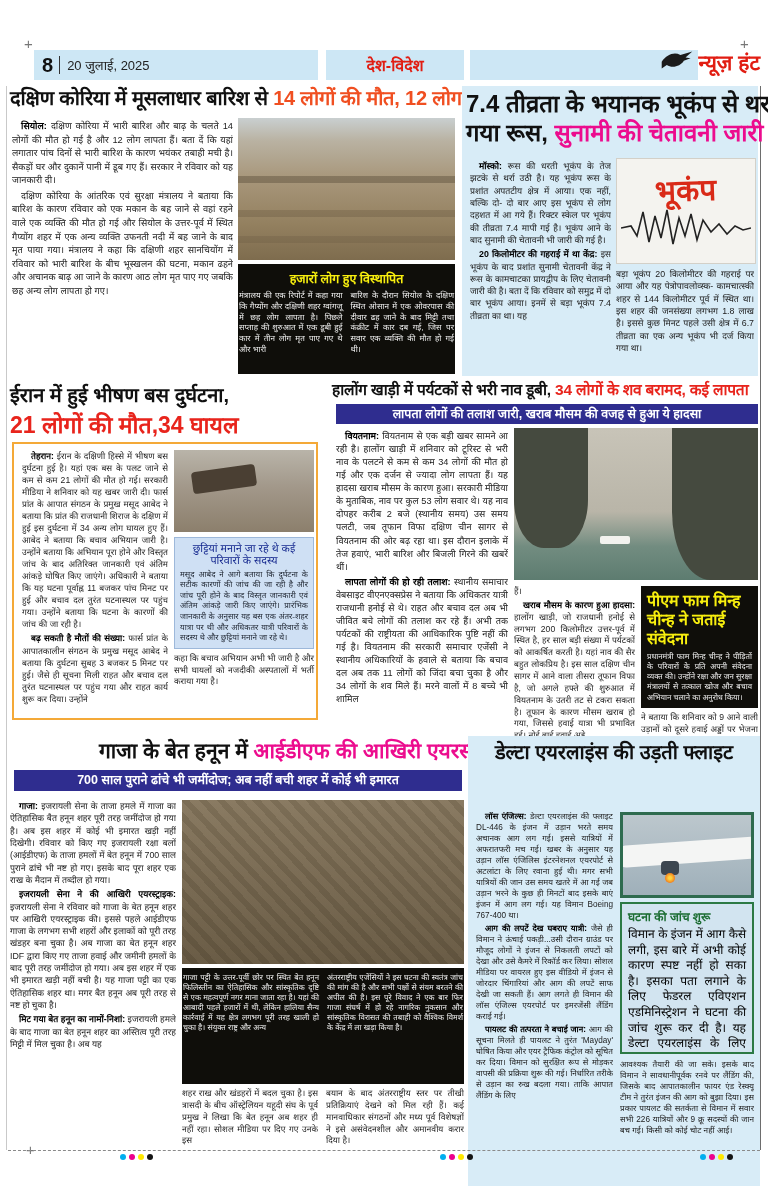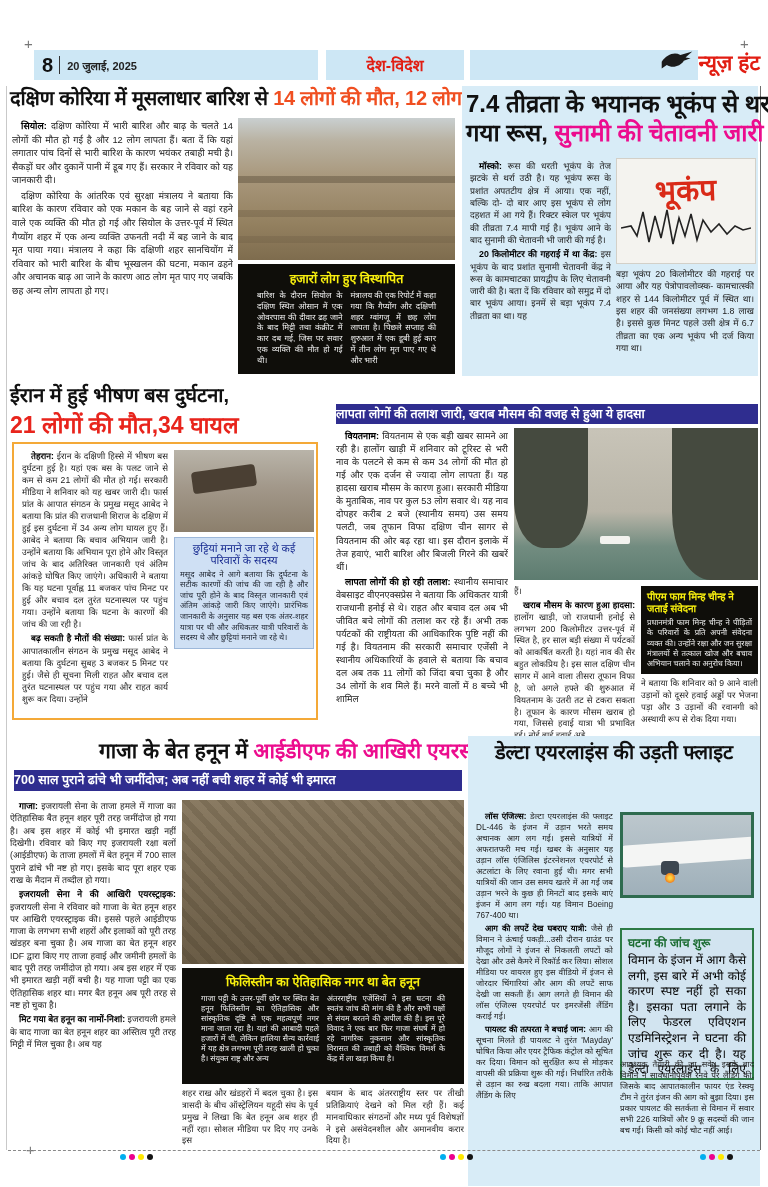--- a/index.html
+++ b/index.html
@@ -13,37 +13,37 @@
   .hlb{color:#101010;}
   .clip{overflow:hidden;}
 
   
   .hdr{background:#cde7f5;height:30px;display:flex;align-items:center;}
   #hdr1{left:34px;top:50px;width:284px;padding:0 8px;box-sizing:border-box;}
   #hdr2{left:326px;top:50px;width:138px;justify-content:center;}
   #hdr3{left:470px;top:50px;width:228px;}
   #pageno{font-size:20px;font-weight:bold;color:#111;margin-right:6px;}
   #hdrdiv{width:1px;height:18px;background:#333;margin-right:7px;}
-  #hdrdate{font-size:11px;font-weight:bold;color:#222;}
+  #hdrdate{font-size:13px;font-weight:normal;color:#222;}
   #section{font-size:16px;font-weight:bold;color:#e11d12;}
   #mast{left:630px;top:42px;width:130px;height:40px;display:flex;align-items:center;justify-content:flex-end;}
   #mastword{font-size:21px;font-weight:bold;color:#e11d12;white-space:nowrap;}
   .plus{color:#777;font-size:15px;line-height:1;}
   #edgeL{left:6px;top:86px;width:1px;height:1064px;background:#c9c9c9;}
   #edgeR{left:760px;top:86px;width:1px;height:1064px;background:#6d6d6d;}
 
   
   #ko-hl{left:10px;top:84px;width:448px;font-size:20px;font-weight:800;white-space:nowrap;letter-spacing:-.2px;}
   #ko-hl .acc{color:#f04f21;}
   #ko-col{left:12px;top:120px;width:221px;height:254px;font-size:9.3px;line-height:1.46;}
   #ko-img{left:238px;top:118px;width:217px;height:142px;
           background:linear-gradient(180deg,#c9cfd0 0%,#b9b2a2 16%,#a8977b 42%,#93805f 75%,#7e6c4e 100%);}
   #ko-img .streak{position:absolute;left:0;right:0;height:7px;background:rgba(70,58,40,.35);}
   #ko-cap{left:238px;top:264px;width:217px;height:110px;box-sizing:border-box;}
-  .blackbox{background:#0f0e0a;color:#f2f2f2;padding:5px 19px;box-sizing:border-box;}
+  .blackbox{background:#0f0e0a;color:#f2f2f2;padding:5px 1px;box-sizing:border-box;}
   .blackbox .bt{color:#f8ef0e;font-weight:bold;text-align:center;}
   #ko-cap .bt{font-size:12.5px;margin:1px 0 4px;}
   .cols2{display:flex;gap:8px;}
   .cols2>div{flex:1;}
   #ko-cap .cols2{font-size:8.1px;line-height:1.33;text-align:justify;}
 
   
   #ru-panel{left:462px;top:86px;width:296px;height:290px;background:#d8ecf7;}
   #ru-hl{left:466px;top:90px;width:288px;text-align:center;font-weight:800;line-height:1.2;}
   #ru-hl .l1{font-size:24px;color:#101010;white-space:nowrap;}
@@ -64,31 +64,31 @@
   #ir-img{width:140px;height:82px;background:linear-gradient(180deg,#b9b4a9 0%,#a2988a 45%,#8c7f6c 100%);position:relative;overflow:hidden;}
   #ir-bus{position:absolute;left:18px;top:18px;width:64px;height:22px;background:#4a3f33;border-radius:4px;transform:rotate(-8deg);}
   #ir-holiday{margin-top:5px;background:#cfe0f4;border:1px solid #9db8da;padding:4px 5px;box-sizing:border-box;}
   #ir-holiday .bt{color:#16298f;font-weight:normal;font-size:10.8px;line-height:1.15;text-align:center;margin-bottom:3px;}
   #ir-holiday .tx{font-size:8px;line-height:1.32;text-align:justify;color:#1d2430;}
   #ir-cont{margin-top:4px;font-size:8.6px;line-height:1.38;}
 
   
   #vn-hl{left:332px;top:378px;width:428px;font-size:15.5px;font-weight:800;white-space:nowrap;letter-spacing:-.2px;}
   #vn-hl .acc{color:#e8241c;}
-  .bluebar{background:#2f2d8f;color:#fff;font-weight:bold;text-align:left;}
+  .bluebar{background:#2f2d8f;color:#fff;font-weight:bold;text-align:center;}
   #vn-bar{left:336px;top:404px;width:422px;height:20px;font-size:12.5px;line-height:20px;}
   #vn-col1{left:336px;top:430px;width:172px;height:292px;font-size:9.2px;line-height:1.42;}
   #vn-img{left:514px;top:428px;width:244px;height:152px;
           background:linear-gradient(180deg,#c8c4b8 0%,#b9b5a8 55%,#728c80 78%,#5d7c70 100%);}
   .cliff{position:absolute;top:0;width:74px;height:120px;background:#454a3f;border-radius:0 0 40% 40%;}
   #vn-img .c2{right:0;left:auto;width:86px;height:152px;border-radius:0 0 0 45%;}
   #vn-boat{position:absolute;left:86px;top:108px;width:30px;height:8px;background:#f2f2ee;border-radius:2px;}
   #vn-col2{left:514px;top:586px;width:121px;height:192px;font-size:8.6px;line-height:1.38;}
   #vn-col3{left:641px;top:586px;width:117px;height:192px;}
-  #vn-pmbox .bt{font-size:10px;line-height:1.2;text-align:left;margin-bottom:3px;}
+  #vn-pmbox .bt{font-size:16px;line-height:1.2;text-align:left;margin-bottom:3px;}
   #vn-pmbox{padding:5px 6px;}
   #vn-pmbox .tx{font-size:7.8px;line-height:1.32;text-align:justify;}
   #vn-cont{margin-top:4px;font-size:8.6px;line-height:1.38;}
 
   
   #gz-hl{left:10px;top:736px;width:500px;font-size:21px;font-weight:800;white-space:nowrap;text-align:right;}
   #gz-hl .acc{color:#ec0c8e;}
   #gz-bar{left:14px;top:770px;width:448px;height:21px;font-size:12.5px;line-height:21px;}
   #gz-col{left:10px;top:800px;width:166px;height:352px;font-size:8.8px;line-height:1.4;}
   #gz-img{left:182px;top:800px;width:282px;height:164px;
@@ -104,21 +104,21 @@
   #dl-panel{left:468px;top:736px;width:292px;height:450px;background:#d8ecf7;}
   #dl-hl{left:470px;top:740px;width:288px;text-align:center;font-weight:800;line-height:1.25;}
   #dl-hl .l1{font-size:20px;color:#101010;white-space:nowrap;}
   #dl-hl .l2{font-size:22px;color:#e8241c;white-space:nowrap;}
   #dl-col{left:476px;top:812px;width:137px;height:362px;font-size:8.2px;line-height:1.34;}
   #dl-img{left:620px;top:812px;width:134px;height:86px;border:3px solid #2e6b4f;box-sizing:border-box;
           background:linear-gradient(180deg,#bcc7cd 0%,#9fb0ba 100%);position:relative;overflow:hidden;}
   #dl-fus{position:absolute;left:-8px;top:26px;width:150px;height:22px;background:#f4f5f4;border-radius:11px;transform:rotate(-4deg);}
   #dl-eng{position:absolute;left:38px;top:46px;width:18px;height:14px;background:#3c4650;border-radius:4px;}
   #dl-fire{position:absolute;left:42px;top:58px;width:10px;height:10px;background:radial-gradient(circle,#ffd23d 20%,#f07f1e 70%);border-radius:50%;}
-  #dl-probe{left:620px;top:902px;width:134px;height:152px;background:#d2e4f0;border:2px solid #2c7a45;box-sizing:border-box;padding:4px 6px;margin-top:26px;}
+  #dl-probe{left:620px;top:902px;width:134px;height:152px;background:#d2e4f0;border:2px solid #2c7a45;box-sizing:border-box;padding:4px 6px;}
   #dl-probe .bt{color:#1d6e34;font-weight:bold;font-size:12px;margin-bottom:2px;}
   #dl-probe .tx{font-size:12px;line-height:1.3;text-align:justify;}
   #dl-cont{left:620px;top:1060px;width:134px;height:114px;font-size:8.2px;line-height:1.34;}
 
   
   #footline{left:8px;top:1150px;width:752px;border-top:1px dashed #8a8a8a;}
   .regdots{position:absolute;top:1154px;display:flex;gap:3px;}
   .regdots i{width:6px;height:6px;border-radius:50%;display:block;}
   .d-c{background:#00aeef}.d-m{background:#ec008c}.d-y{background:#ffe800}.d-k{background:#141414}
 </style>
@@ -160,22 +160,22 @@
     <p class="p"><span>दक्षिण कोरिया के आंतरिक एवं सुरक्षा मंत्रालय ने बताया कि बारिश के कारण रविवार को एक मकान के बह जाने से वहां रहने वाले एक व्यक्ति की मौत हो गई और सियोल के उत्तर-पूर्व में स्थित गैप्योंग शहर में एक अन्य व्यक्ति उफनती नदी में बह जाने के बाद मृत पाया गया। मंत्रालय ने कहा कि दक्षिणी शहर सानचियोंग में रविवार को भारी बारिश के बीच भूस्खलन की घटना, मकान ढहने और अचानक बाढ़ आ जाने के कारण आठ लोग मृत पाए गए जबकि छह अन्य लोग लापता हो गए।</span></p>
   </div>
   <div id="ko-img" class="abs clip">
     <span class="streak" style="top:58px"></span>
       <span class="streak" style="top:92px;opacity:.6"></span>
       <span class="streak" style="top:118px;opacity:.4"></span>
   </div>
   <div id="ko-cap" class="abs blackbox clip">
     <div class="bt">हजारों लोग हुए विस्थापित</div>
     <div class="cols2">
+      <div>मंत्रालय की एक रिपोर्ट में कहा गया कि गैप्योंग और दक्षिणी शहर ग्वांगजू में छह लोग लापता है। पिछले सप्ताह की शुरुआत में एक डूबी हुई कार में तीन लोग मृत पाए गए थे और भारी</div>
       <div>बारिश के दौरान सियोल के दक्षिण स्थित ओसान में एक ओवरपास की दीवार ढह जाने के बाद मिट्टी तथा कंक्रीट में कार दब गई, जिस पर सवार एक व्यक्ति की मौत हो गई थी।</div>
-      <div>मंत्रालय की एक रिपोर्ट में कहा गया कि गैप्योंग और दक्षिणी शहर ग्वांगजू में छह लोग लापता है। पिछले सप्ताह की शुरुआत में एक डूबी हुई कार में तीन लोग मृत पाए गए थे और भारी</div>
     </div>
   </div>
 
   <div id="ru-panel" class="abs"></div>
   <div id="ru-hl" class="abs">
     <div class="l1">7.4 तीव्रता के भयानक भूकंप से थर्रा</div>
     <div class="l2"><span class="hlb">गया रूस, </span><span class="acc">सुनामी की चेतावनी जारी</span></div>
   </div>
   <div id="ru-col1" class="abs jt clip">
     <p class="p"><span class="lead">मॉस्को:</span> <span>रूस की धरती भूकंप के तेज झटके से थर्रा उठी है। यह भूकंप रूस के प्रशांत अपतटीय क्षेत्र में आया। एक नहीं, बल्कि दो- दो बार आए इस भूकंप से लोग दहशत में आ गये हैं। रिक्टर स्केल पर भूकंप की तीव्रता 7.4 मापी गई है। भूकंप आने के बाद सुनामी की चेतावनी भी जारी की गई है।</span></p>
@@ -199,23 +199,27 @@
       <p class="p"><span class="lead">बढ़ सकती है मौतों की संख्या:</span> <span>फार्स प्रांत के आपातकालीन संगठन के प्रमुख मसूद आबेद ने बताया कि दुर्घटना सुबह 3 बजकर 5 मिनट पर हुई। जैसे ही सूचना मिली राहत और बचाव दल तुरंत घटनास्थल पर पहुंच गया और राहत कार्य शुरू कर दिया। उन्होंने</span></p>
     </div>
     <div id="ir-right">
       <div id="ir-img">
           <div id="ir-bus"></div>
         </div>
       <div id="ir-holiday">
         <div class="bt">छुट्टियां मनाने जा रहे थे कई परिवारों के सदस्य</div>
         <div class="tx">मसूद आबेद ने आगे बताया कि दुर्घटना के सटीक कारणों की जांच की जा रही है और जांच पूरी होने के बाद विस्तृत जानकारी एवं अंतिम आंकड़े जारी किए जाएंगे। प्रारंभिक जानकारी के अनुसार यह बस एक अंतर-शहर यात्रा पर थी और अधिकतर यात्री परिवारों के सदस्य थे और छुट्टियां मनाने जा रहे थे।</div>
       </div>
-    </div>
-  </div>
-
+      <div id="ir-cont" class="jt">कहा कि बचाव अभियान अभी भी जारी है और सभी घायलों को नजदीकी अस्पतालों में भर्ती कराया गया है।</div>
+    </div>
+  </div>
+
+  <div id="vn-hl" class="abs">
+    <span class="hlb">हालोंग खाड़ी में पर्यटकों से भरी नाव डूबी, </span><span class="acc">34 लोगों के शव बरामद, कई लापता</span>
+  </div>
   <div id="vn-bar" class="abs bluebar">लापता लोगों की तलाश जारी, खराब मौसम की वजह से हुआ ये हादसा</div>
   <div id="vn-col1" class="abs jt clip">
     <p class="p"><span class="lead">वियतनाम:</span> <span>वियतनाम से एक बड़ी खबर सामने आ रही है। हालोंग खाड़ी में शनिवार को टूरिस्ट से भरी नाव के पलटने से कम से कम 34 लोगों की मौत हो गई और एक दर्जन से ज्यादा लोग लापता हैं। यह हादसा खराब मौसम के कारण हुआ। सरकारी मीडिया के मुताबिक, नाव पर कुल 53 लोग सवार थे। यह नाव दोपहर करीब 2 बजे (स्थानीय समय) उस समय पलटी, जब तूफान विफा दक्षिण चीन सागर से वियतनाम की ओर बढ़ रहा था। इस दौरान इलाके में तेज हवाएं, भारी बारिश और बिजली गिरने की खबरें थीं।</span></p>
     <p class="p"><span class="lead">लापता लोगों की हो रही तलाश:</span> <span>स्थानीय समाचार वेबसाइट वीएनएक्सप्रेस ने बताया कि अधिकतर यात्री राजधानी हनोई से थे। राहत और बचाव दल अब भी जीवित बचे लोगों की तलाश कर रहे हैं। अभी तक पर्यटकों की राष्ट्रीयता की आधिकारिक पुष्टि नहीं की गई है। वियतनाम की सरकारी समाचार एजेंसी ने स्थानीय अधिकारियों के हवाले से बताया कि बचाव दल अब तक 11 लोगों को जिंदा बचा चुका है और 34 लोगों के शव मिले हैं। मरने वालों में 8 बच्चे भी शामिल</span></p>
   </div>
   <div id="vn-img" class="abs clip">
     <div class="cliff"></div>
     <div class="cliff c2"></div>
     <div id="vn-boat"></div>
   </div>
@@ -235,21 +239,20 @@
     <span class="hlb">गाजा के बेत हनून में </span><span class="acc">आईडीएफ की आखिरी एयरस्ट्राइक</span>
   </div>
   <div id="gz-bar" class="abs bluebar">700 साल पुराने ढांचे भी जमींदोज; अब नहीं बची शहर में कोई भी इमारत</div>
   <div id="gz-col" class="abs jt clip">
     <p class="p"><span class="lead">गाजा:</span> <span>इजरायली सेना के ताजा हमले में गाजा का ऐतिहासिक बैत हनून शहर पूरी तरह जमींदोज हो गया है। अब इस शहर में कोई भी इमारत खड़ी नहीं दिखेगी। रविवार को किए गए इजरायली रक्षा बलों (आईडीएफ) के ताजा हमलों में बेत हनून में 700 साल पुराने ढांचे भी नष्ट हो गए। इसके बाद पूरा शहर एक राख के मैदान में तब्दील हो गया।</span></p>
     <p class="p"><span class="lead">इजरायली सेना ने की आखिरी एयरस्ट्राइक:</span> <span>इजरायली सेना ने रविवार को गाजा के बेत हनून शहर पर आखिरी एयरस्ट्राइक की। इससे पहले आईडीएफ गाजा के लगभग सभी शहरों और इलाकों को पूरी तरह खंडहर बना चुका है। अब गाजा का बेत हनून शहर IDF द्वारा किए गए ताजा हवाई और जमीनी हमलों के बाद पूरी तरह जमींदोज हो गया। अब इस शहर में एक भी इमारत खड़ी नहीं बची है। यह गाजा पट्टी का एक ऐतिहासिक शहर था। मगर बैत हनून अब पूरी तरह से नष्ट हो चुका है।</span></p>
     <p class="p"><span class="lead">मिट गया बेत हनून का नामों-निशां:</span> <span>इजरायली हमले के बाद गाजा का बेत हनून शहर का अस्तित्व पूरी तरह मिट्टी में मिल चुका है। अब यह</span></p>
   </div>
   <div id="gz-img" class="abs"></div>
   <div id="gz-box" class="abs blackbox clip">
-    <div class="bt">फिलिस्तीन का ऐतिहासिक नगर था बेत हनून</div>
     <div class="cols2">
       <div>गाजा पट्टी के उत्तर-पूर्वी छोर पर स्थित बेत हनून फिलिस्तीन का ऐतिहासिक और सांस्कृतिक दृष्टि से एक महत्वपूर्ण नगर माना जाता रहा है। यहां की आबादी पहले हजारों में थी, लेकिन हालिया सैन्य कार्रवाई में यह क्षेत्र लगभग पूरी तरह खाली हो चुका है। संयुक्त राष्ट्र और अन्य</div>
       <div>अंतरराष्ट्रीय एजेंसियों ने इस घटना की स्वतंत्र जांच की मांग की है और सभी पक्षों से संयम बरतने की अपील की है। इस पूरे विवाद ने एक बार फिर गाजा संघर्ष में हो रहे नागरिक नुकसान और सांस्कृतिक विरासत की तबाही को वैश्विक विमर्श के केंद्र में ला खड़ा किया है।</div>
     </div>
   </div>
   <div id="gz-c1" class="abs jt clip">शहर राख और खंडहरों में बदल चुका है। इस त्रासदी के बीच ऑस्ट्रेलियन यहूदी संघ के पूर्व प्रमुख ने लिखा कि बेत हनून अब शहर ही नहीं रहा। सोशल मीडिया पर दिए गए उनके इस</div>
   <div id="gz-c2" class="abs jt clip">बयान के बाद अंतरराष्ट्रीय स्तर पर तीखी प्रतिक्रियाएं देखने को मिल रही हैं। कई मानवाधिकार संगठनों और मध्य पूर्व विशेषज्ञों ने इसे असंवेदनशील और अमानवीय करार दिया है।</div>
 
   <div id="dl-panel" class="abs"></div>
   <div id="dl-hl" class="abs">

